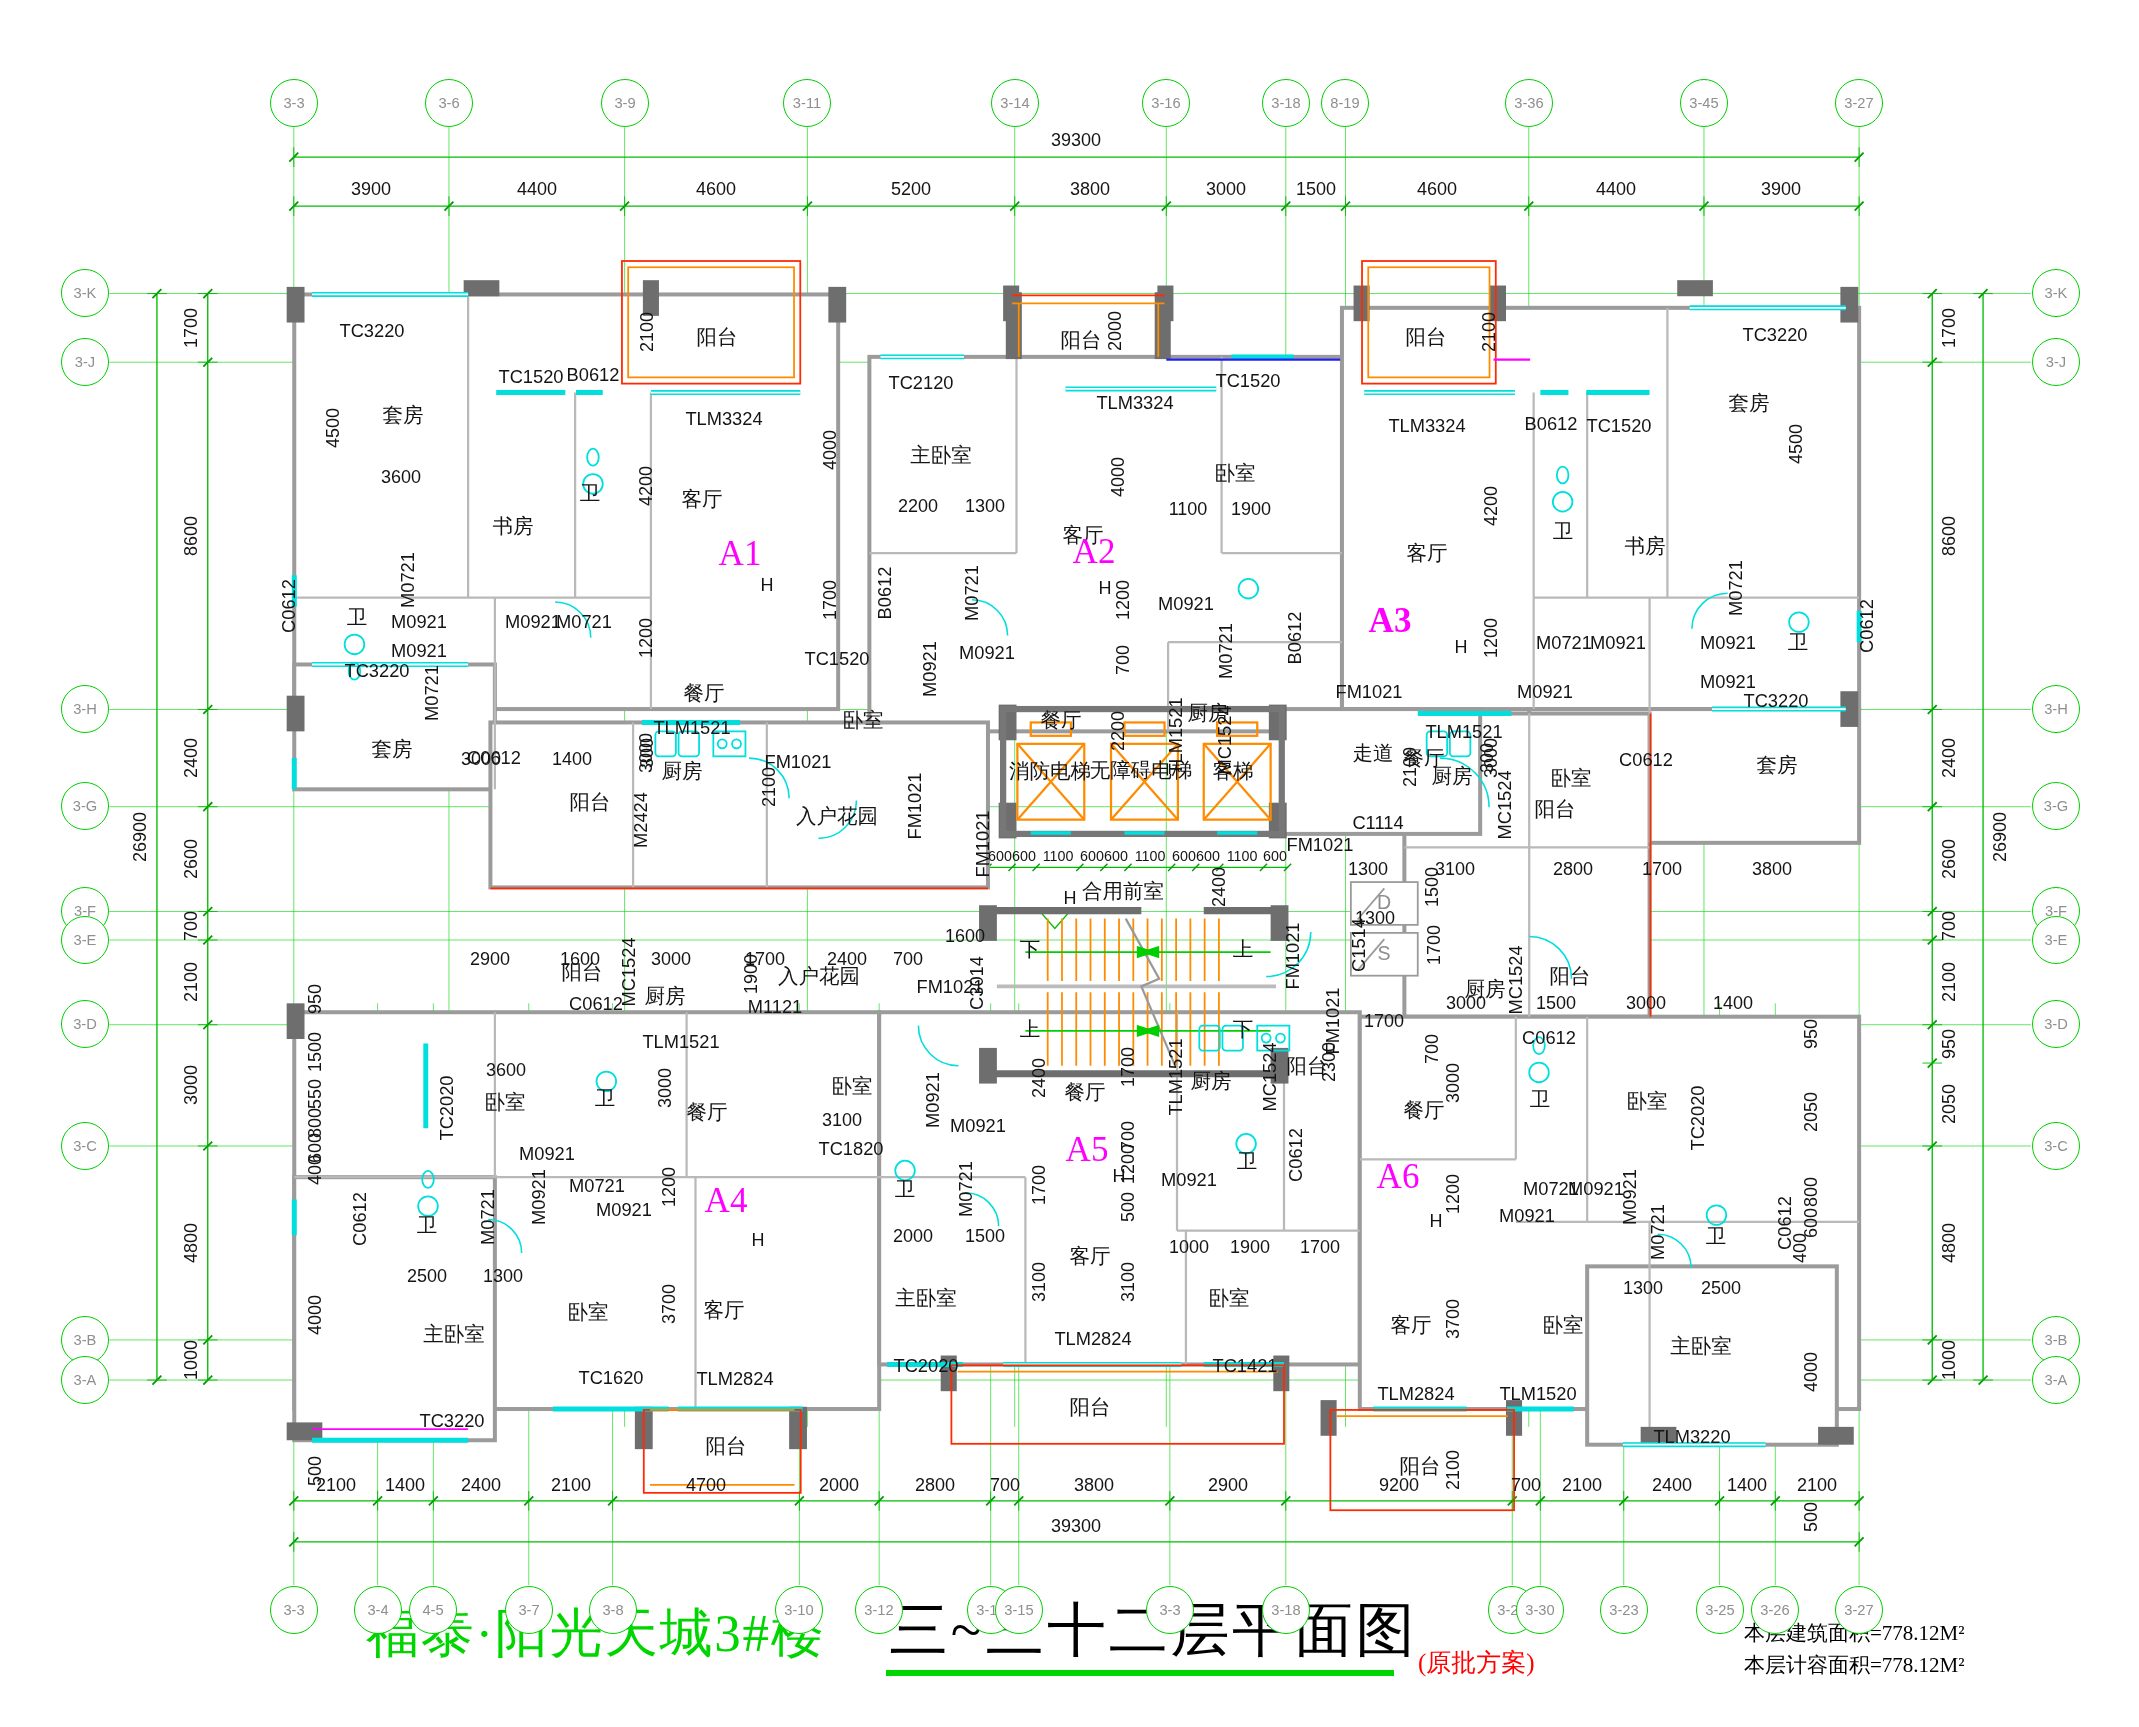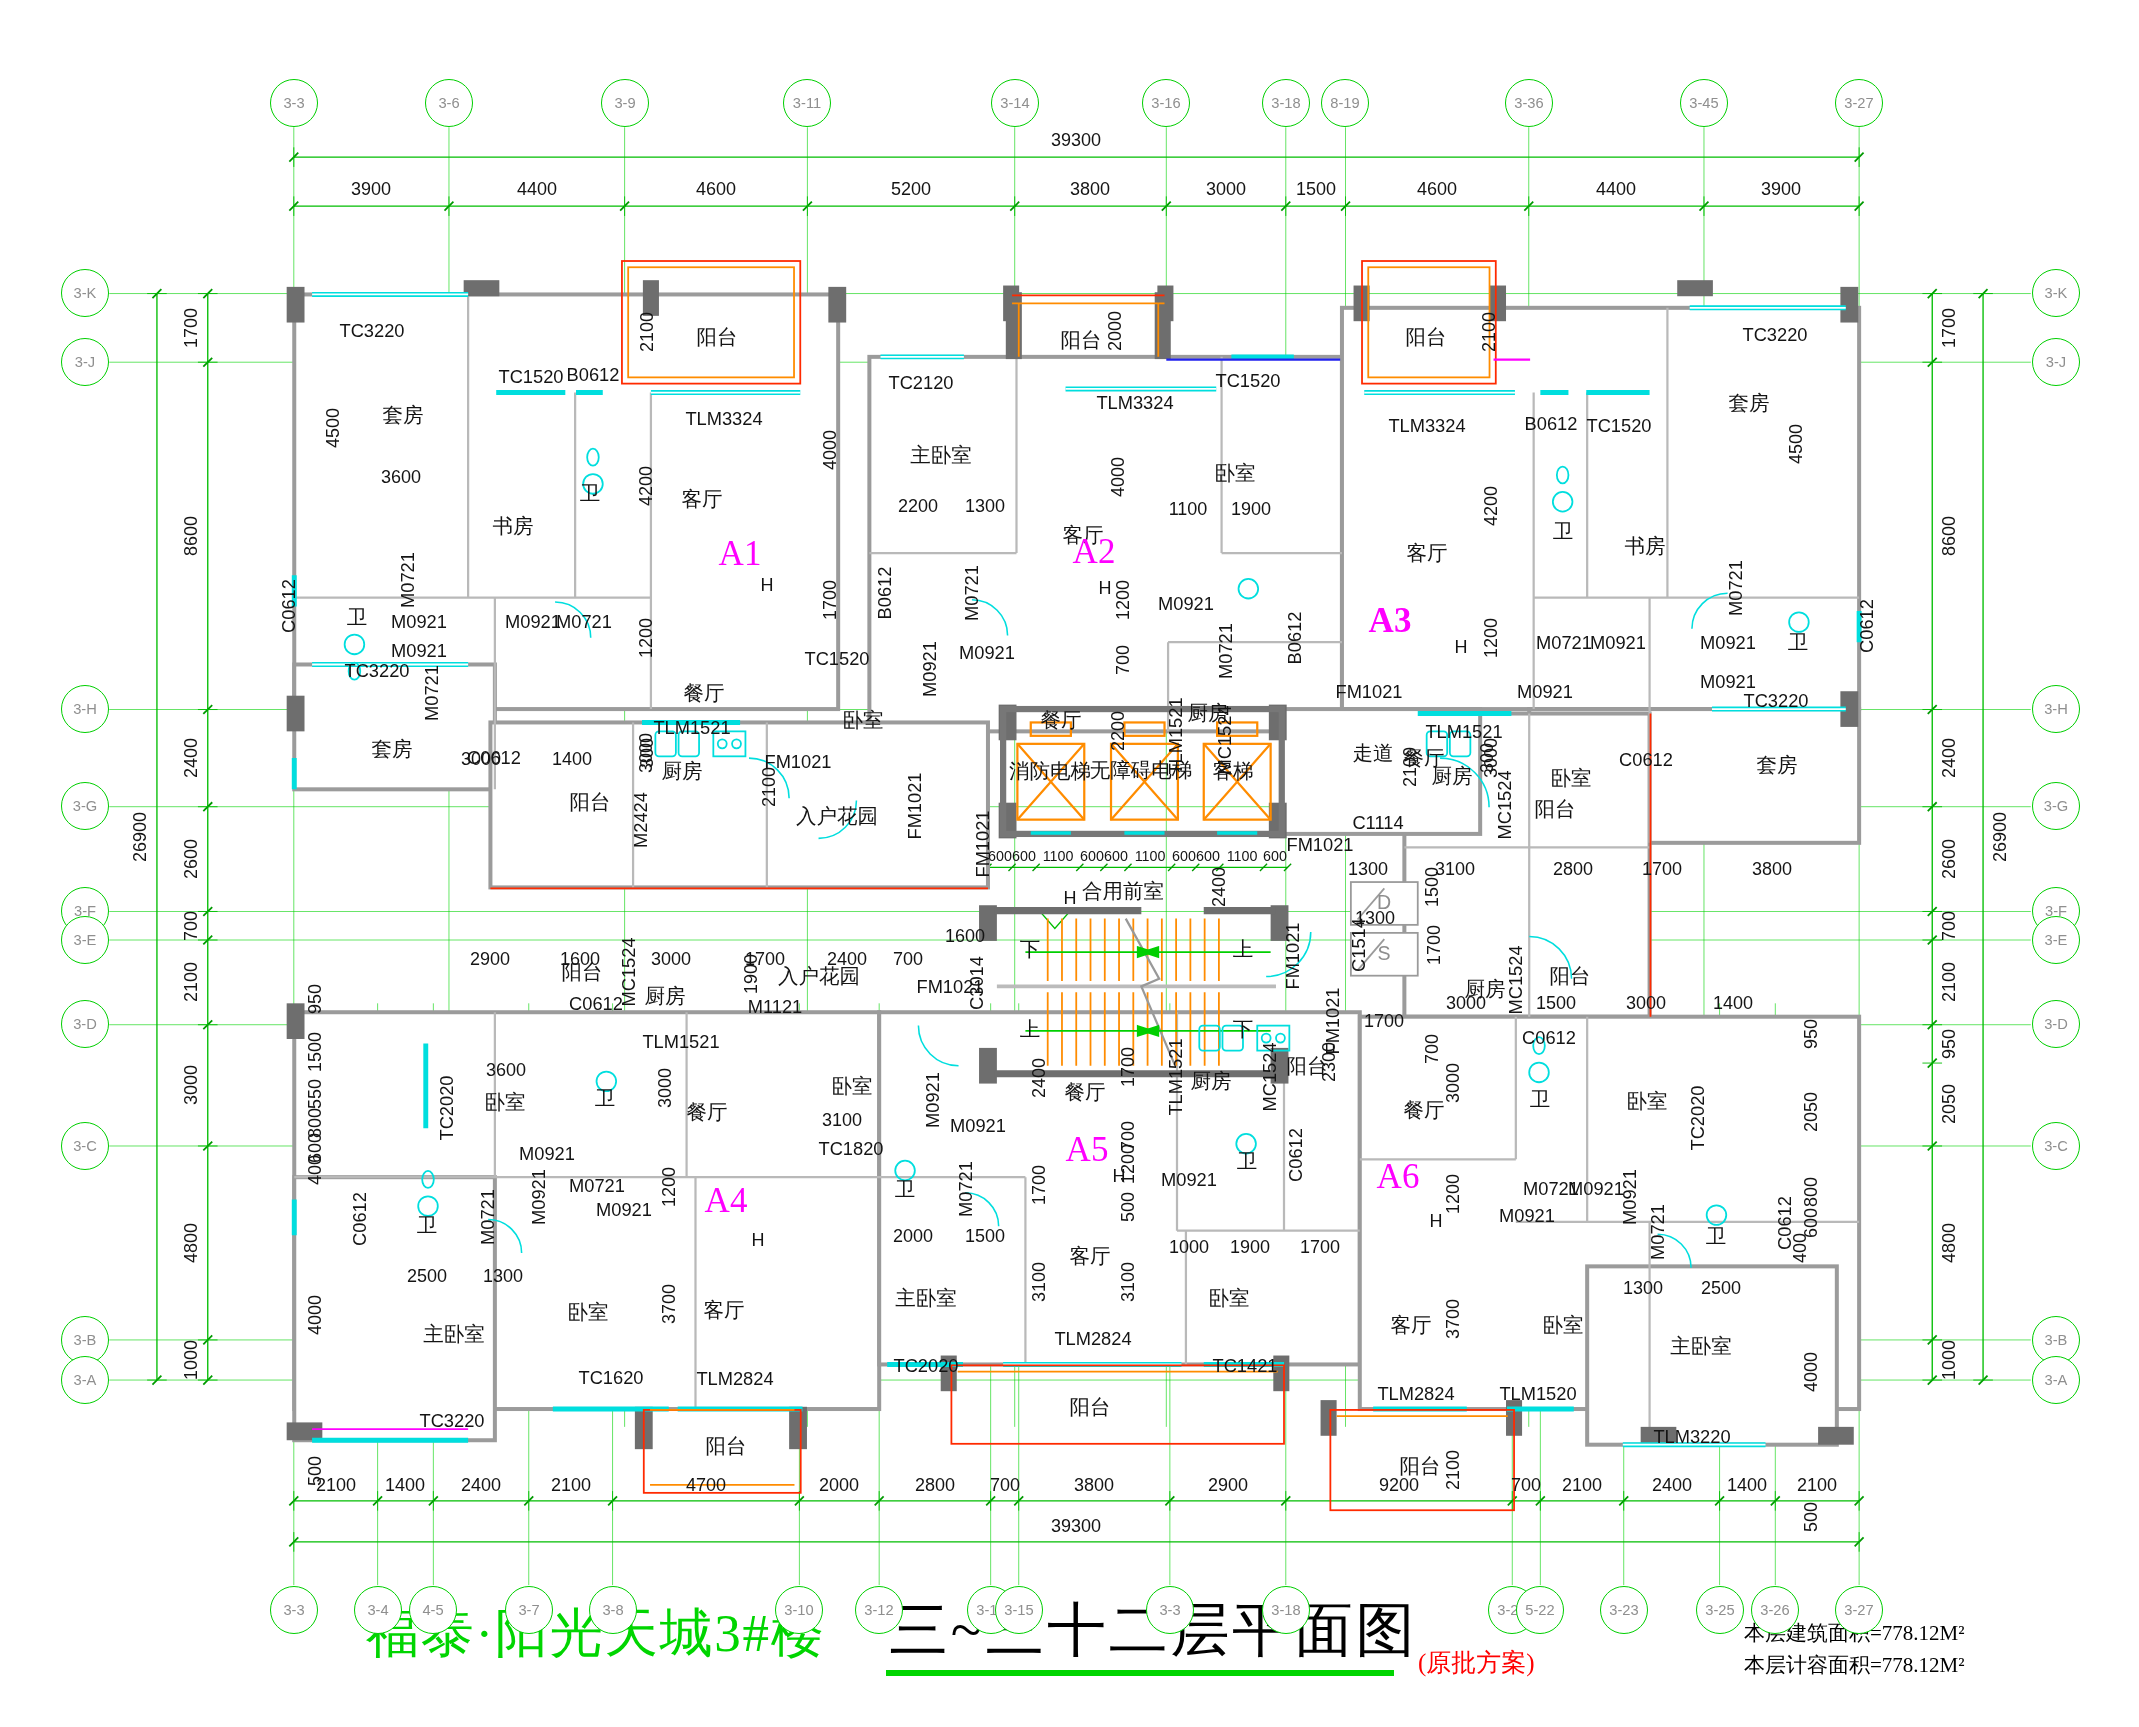--- a/index.html
+++ b/index.html
@@ -755,21 +755,21 @@
     <div class="bubble" style="left: 433px; top: 1610px;">4-5</div>
     <div class="bubble" style="left: 529px; top: 1610px;">3-7</div>
     <div class="bubble" style="left: 613px; top: 1610px;">3-8</div>
     <div class="bubble" style="left: 799px; top: 1610px;">3-10</div>
     <div class="bubble" style="left: 879px; top: 1610px;">3-12</div>
     <div class="bubble" style="left: 991px; top: 1610px;">3-13</div>
     <div class="bubble" style="left: 1019px; top: 1610px;">3-15</div>
     <div class="bubble" style="left: 1170px; top: 1610px;">3-3</div>
     <div class="bubble" style="left: 1286px; top: 1610px;">3-18</div>
     <div class="bubble" style="left: 1512px; top: 1610px;">3-20</div>
-    <div class="bubble" style="left: 1540px; top: 1610px;">5-22</div>
+    <div class="bubble" style="left: 1540px; top: 1610px;">3-30</div>
     <div class="bubble" style="left: 1624px; top: 1610px;">3-23</div>
     <div class="bubble" style="left: 1720px; top: 1610px;">3-25</div>
     <div class="bubble" style="left: 1775px; top: 1610px;">3-26</div>
     <div class="bubble" style="left: 1859px; top: 1610px;">3-27</div>
     <div class="bubble" style="left: 85px; top: 293px;">3-K</div>
     <div class="bubble" style="left: 85px; top: 362px;">3-J</div>
     <div class="bubble" style="left: 85px; top: 709px;">3-H</div>
     <div class="bubble" style="left: 85px; top: 806px;">3-G</div>
     <div class="bubble" style="left: 85px; top: 911px;">3-F</div>
     <div class="bubble" style="left: 85px; top: 940px;">3-E</div>

